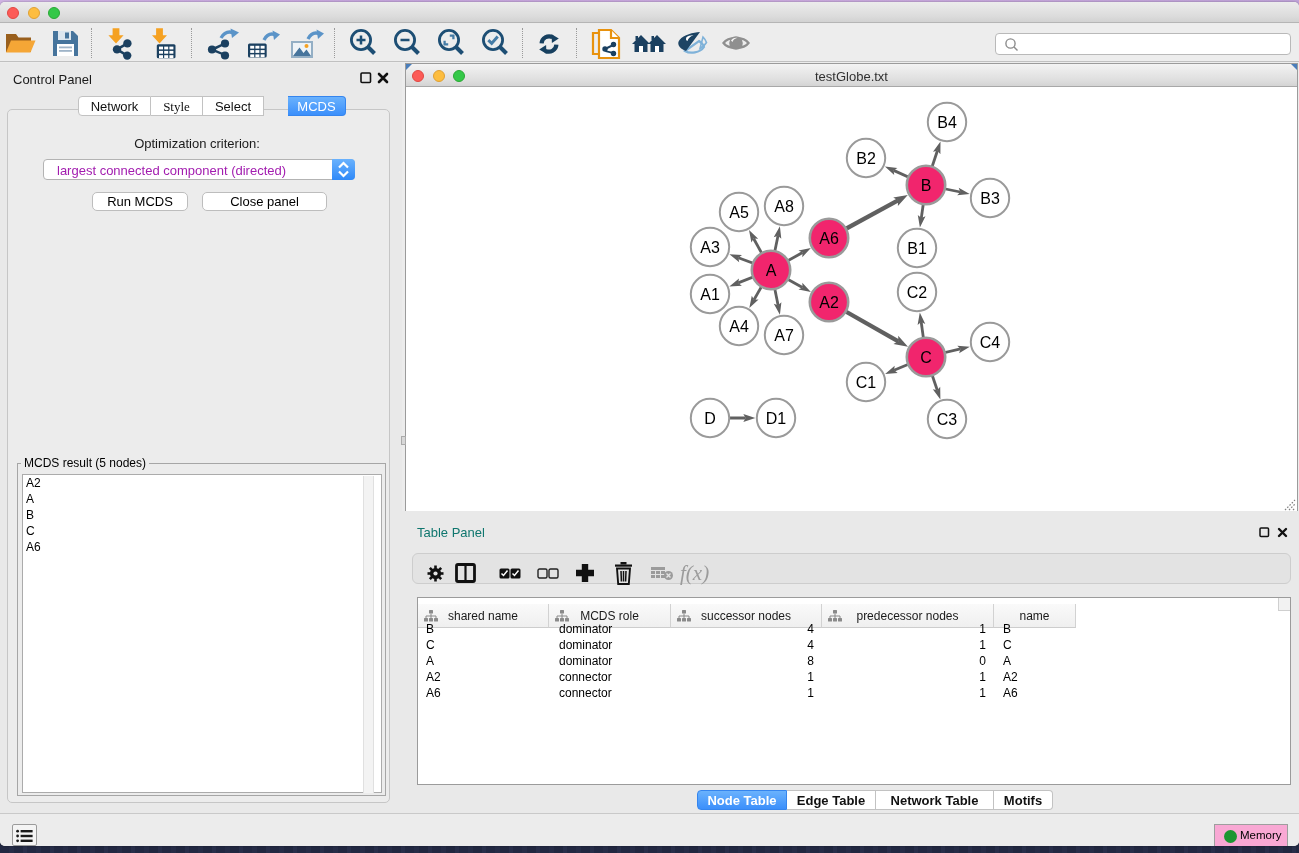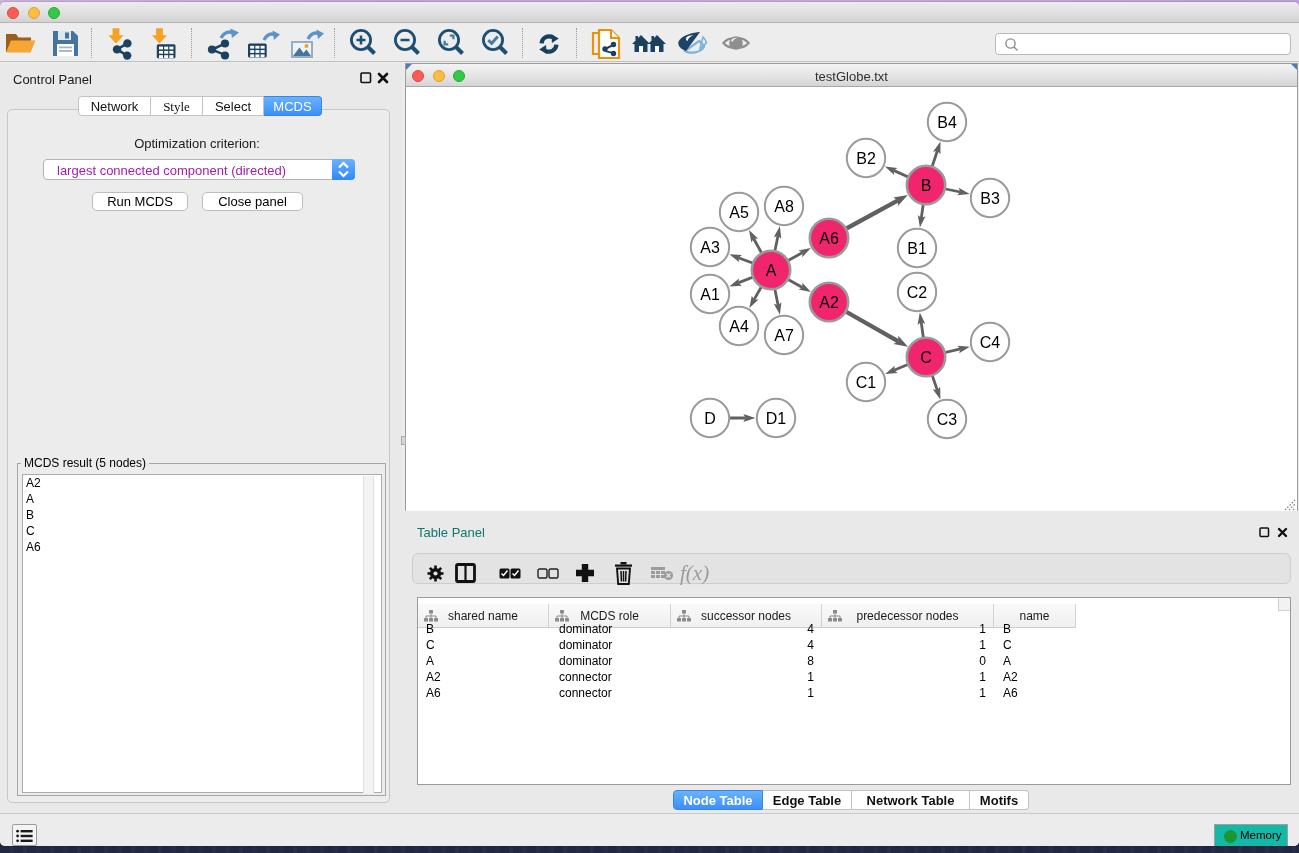--- a/index.html
+++ b/index.html
@@ -30,21 +30,21 @@
   background:#fff; border:1px solid #b9b9b9; border-radius:4px; }
 
 #cpanel { position:absolute; left:0; top:61px; width:402px; height:752px;
   background:#e9e9e9; }
 #cpanel-title { position:absolute; left:13px; top:9px; font-size:13px; color:#1a1a1a; }
 .tabrow { position:absolute; display:flex; }
 .tab { font-size:13px; color:#111; background:#fff; border:1px solid #c2c2c2;
   border-left:none; padding:2px 0 3px 0; text-align:center; height:20px; }
 .tab.first { border-left:1px solid #c2c2c2; border-radius:4px 0 0 4px; }
 .tab.last { border-radius:0 4px 4px 0; }
-.tab.sel { background:linear-gradient(#6ab2fd,#3b8ffb); color:#fff; border-color:#3585ee; }
+.tab.sel { background:linear-gradient(#6ab2fd,#3b8ffb); color:#fff; border-color:#3585ee;margin-left:24px; }
 #cp-content { position:absolute; left:7px; top:46px; width:383px; height:694px;
   background:#ececec; border:1px solid #c6c6c6; border-radius:5px; }
 
 #netwin { position:absolute; left:405px; top:61px; width:893px; height:450px;
   background:#fff; border:1px solid #9b9b9b; }
 #nettitle { position:absolute; left:0; top:0; width:100%; height:23px;
   background:linear-gradient(#f3f3f3,#dedede 75%,#d4d4d4); border-bottom:1px solid #a8a8a8; }
 #nettitle .tl { position:absolute; top:6px; width:12px; height:12px; border-radius:50%; }
 #net-title-text { position:absolute; top:5px; width:100%; text-align:center;
   font-size:13px; color:#303030; }
@@ -260,21 +260,21 @@
     <div class="abs" style="left:43px;top:96px;width:312px;height:21px;background:#fff;border:1px solid #b3b3b3;border-radius:4px;">
       <span class="abs" style="left:13px;top:2.5px;font-size:13px;color:#a21caf;">largest connected component (directed)</span>
       <span class="abs" style="right:-1px;top:-1px;width:23px;height:21px;background:linear-gradient(#6ab2fd,#2f89f8);border-radius:0 4px 4px 0;">
         <svg width="23" height="21">
             <path d="M7 8.5 L11.5 4 L16 8.5" stroke="#fff" stroke-width="2.2" fill="none"></path>
             <path d="M7 12.5 L11.5 17 L16 12.5" stroke="#fff" stroke-width="2.2" fill="none"></path>
           </svg>
       </span>
     </div>
     <div class="abs" style="left:92px;top:129px;width:96px;height:19px;background:#fff;border:1px solid #bdbdbd;border-radius:5px;text-align:center;font-size:13px;line-height:18px;color:#000;">Run MCDS</div>
-    <div class="abs" style="left:202px;top:129px;width:101px;height:19px;background:#fff;border:1px solid #bdbdbd;border-radius:5px;text-align:center;font-size:13px;line-height:18px;color:#000;">Close panel</div>
+    <div class="abs" style="left:202px;top:129px;width:125px;height:19px;background:#fff;border:1px solid #bdbdbd;border-radius:5px;text-align:center;font-size:13px;line-height:18px;color:#000;">Close panel</div>
     <fieldset class="abs" style="left:17px;top:393px;width:369px;height:340px;border:1px solid #a6a6a6;border-radius:0;">
       <legend style="font-size:12px;color:#000;padding:0 3px;margin-left:3px;">MCDS result (5 nodes)</legend>
     </fieldset>
     <div class="abs" style="left:22px;top:411px;width:360px;height:319px;background:#fff;border:1px solid #ababab;font-size:12px;color:#000;">
       <div style="padding:0 0 0 3px;line-height:16px;">A2<br>A<br>B<br>C<br>A6</div>
       <div class="abs" style="right:7px;top:1px;width:11px;height:317px;background:#f3f3f3;border-left:1px solid #e0e0e0;border-right:1px solid #e0e0e0;"></div>
     </div>
   </div>
   <div id="netwin">
     <div id="nettitle">
@@ -532,18 +532,18 @@
     <div class="abs" style="left:12px;top:10px;width:25px;height:22px;background:#f4f4f4;border:1px solid #9b9b9b;border-radius:2px;">
       <svg width="17" height="14" style="position:absolute;left:3px;top:3.5px;">
         <circle cx="1.6" cy="2.2" r="1.4" fill="#1a1a1a"></circle>
           <rect x="4.6" y="1" width="12" height="2.4" fill="#1a1a1a"></rect>
         <circle cx="1.6" cy="7" r="1.4" fill="#1a1a1a"></circle>
           <rect x="4.6" y="5.8" width="12" height="2.4" fill="#1a1a1a"></rect>
         <circle cx="1.6" cy="11.8" r="1.4" fill="#1a1a1a"></circle>
           <rect x="4.6" y="10.6" width="12" height="2.4" fill="#1a1a1a"></rect>
       </svg>
     </div>
-    <div class="abs" style="left:1214px;top:10px;width:74px;height:23px;background:#14b8a6;border:1px solid #9e9e9e;font-size:12px;color:#000;">
+    <div class="abs" style="left:1214px;top:10px;width:74px;height:23px;background:#f9a8d4;border:1px solid #9e9e9e;font-size:12px;color:#000;">
       <span class="abs" style="left:9px;top:4.5px;width:13px;height:13px;border-radius:50%;background:#1d9632;"></span>
       <span class="abs" style="left:25px;top:4px;font-size:11.5px;">Memory</span>
     </div>
   </div>
 </div>
 
 </body></html>

